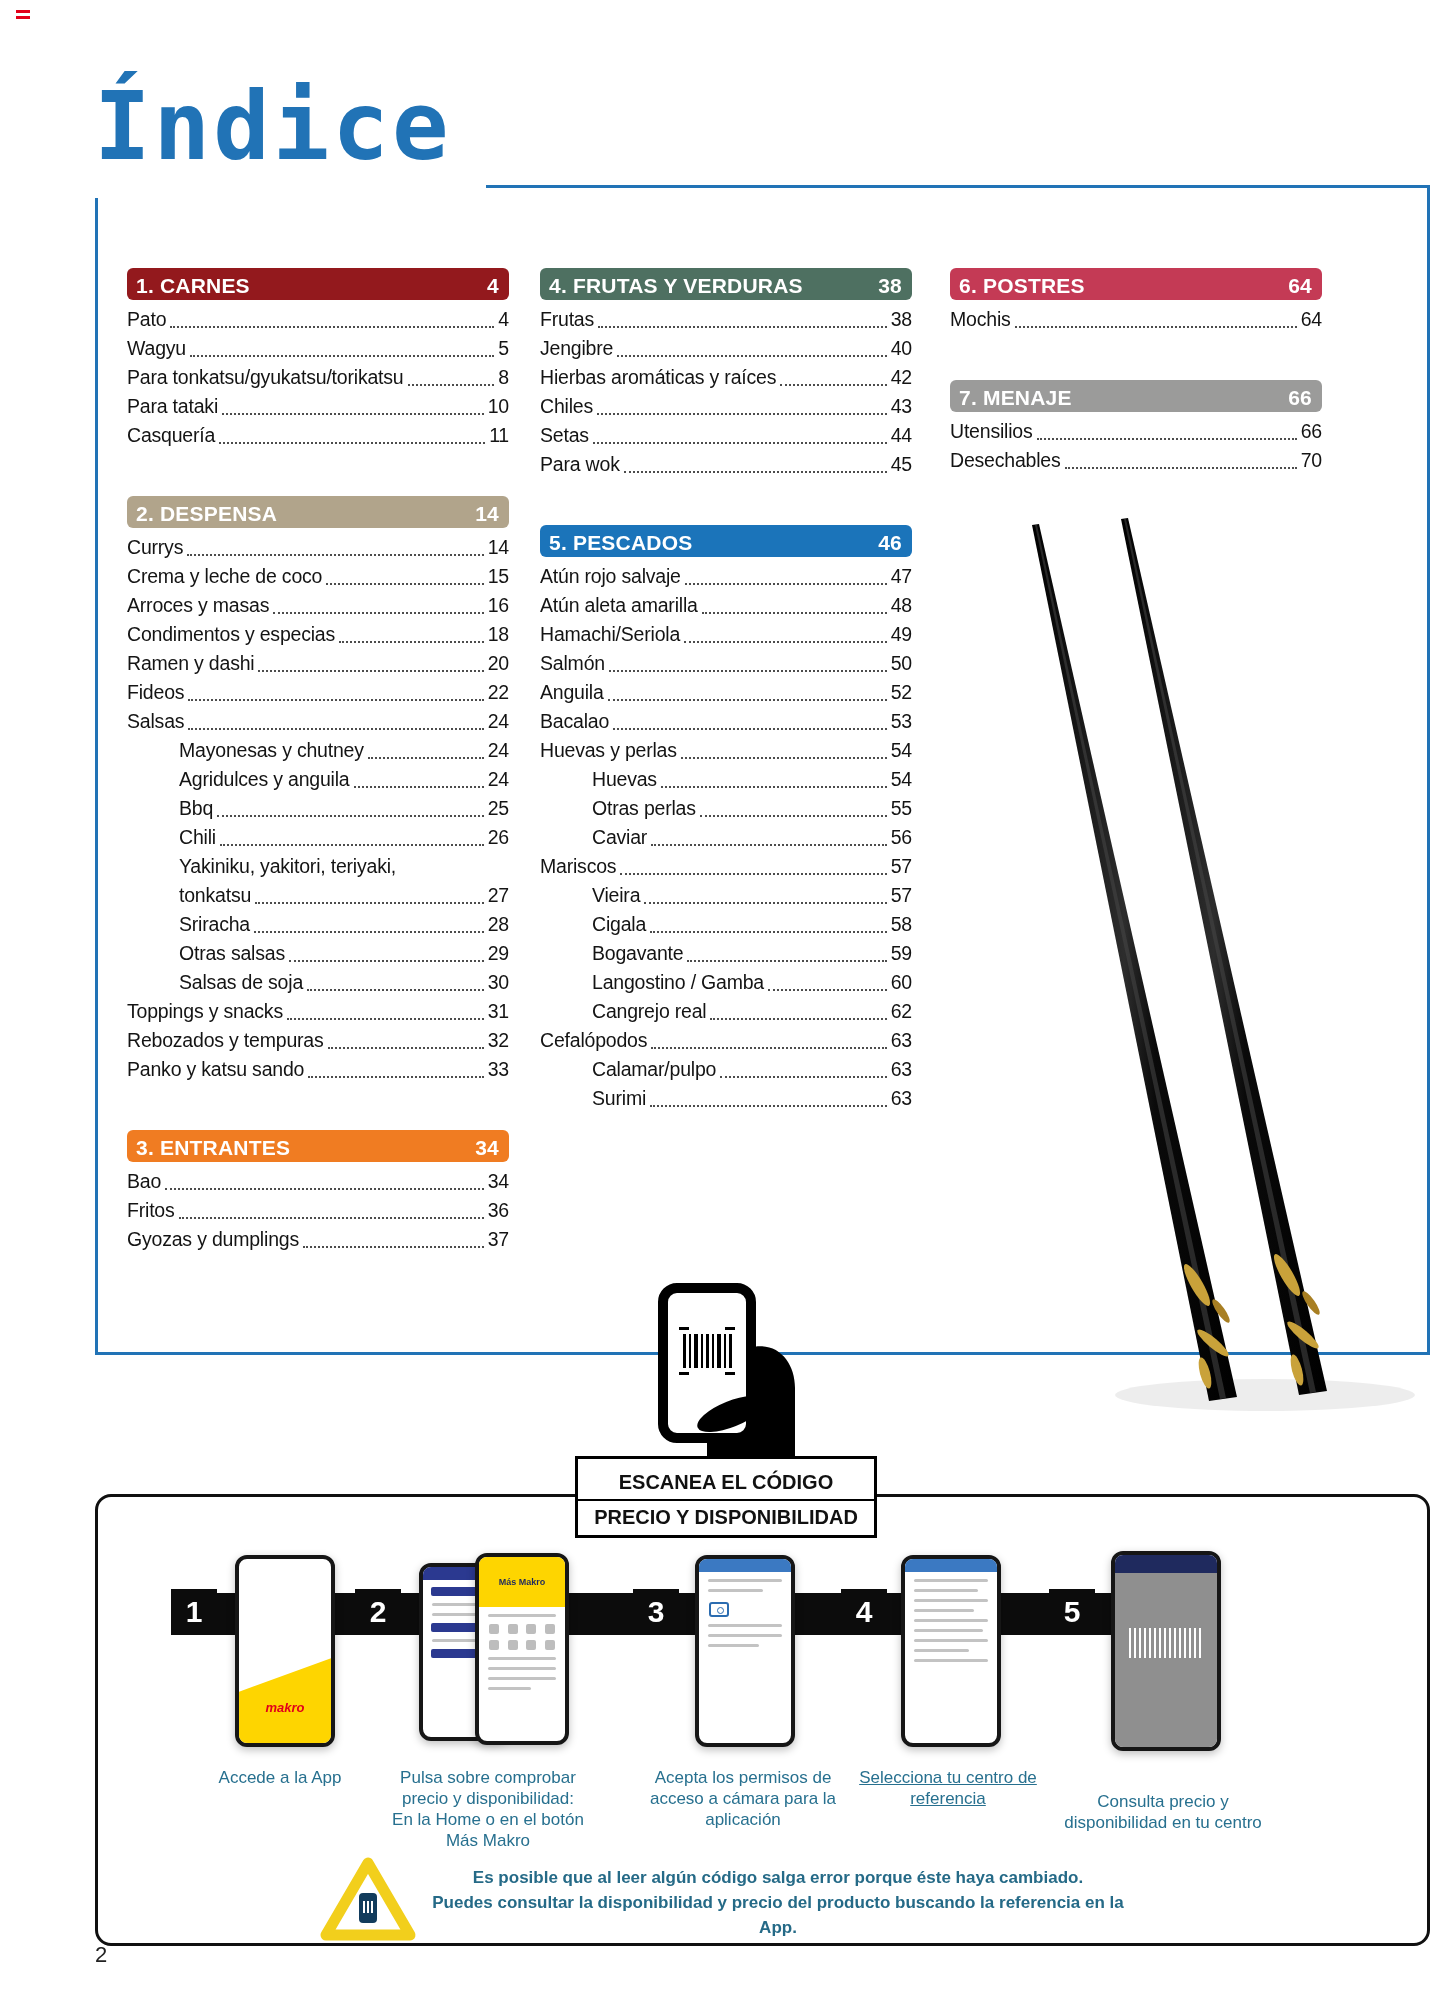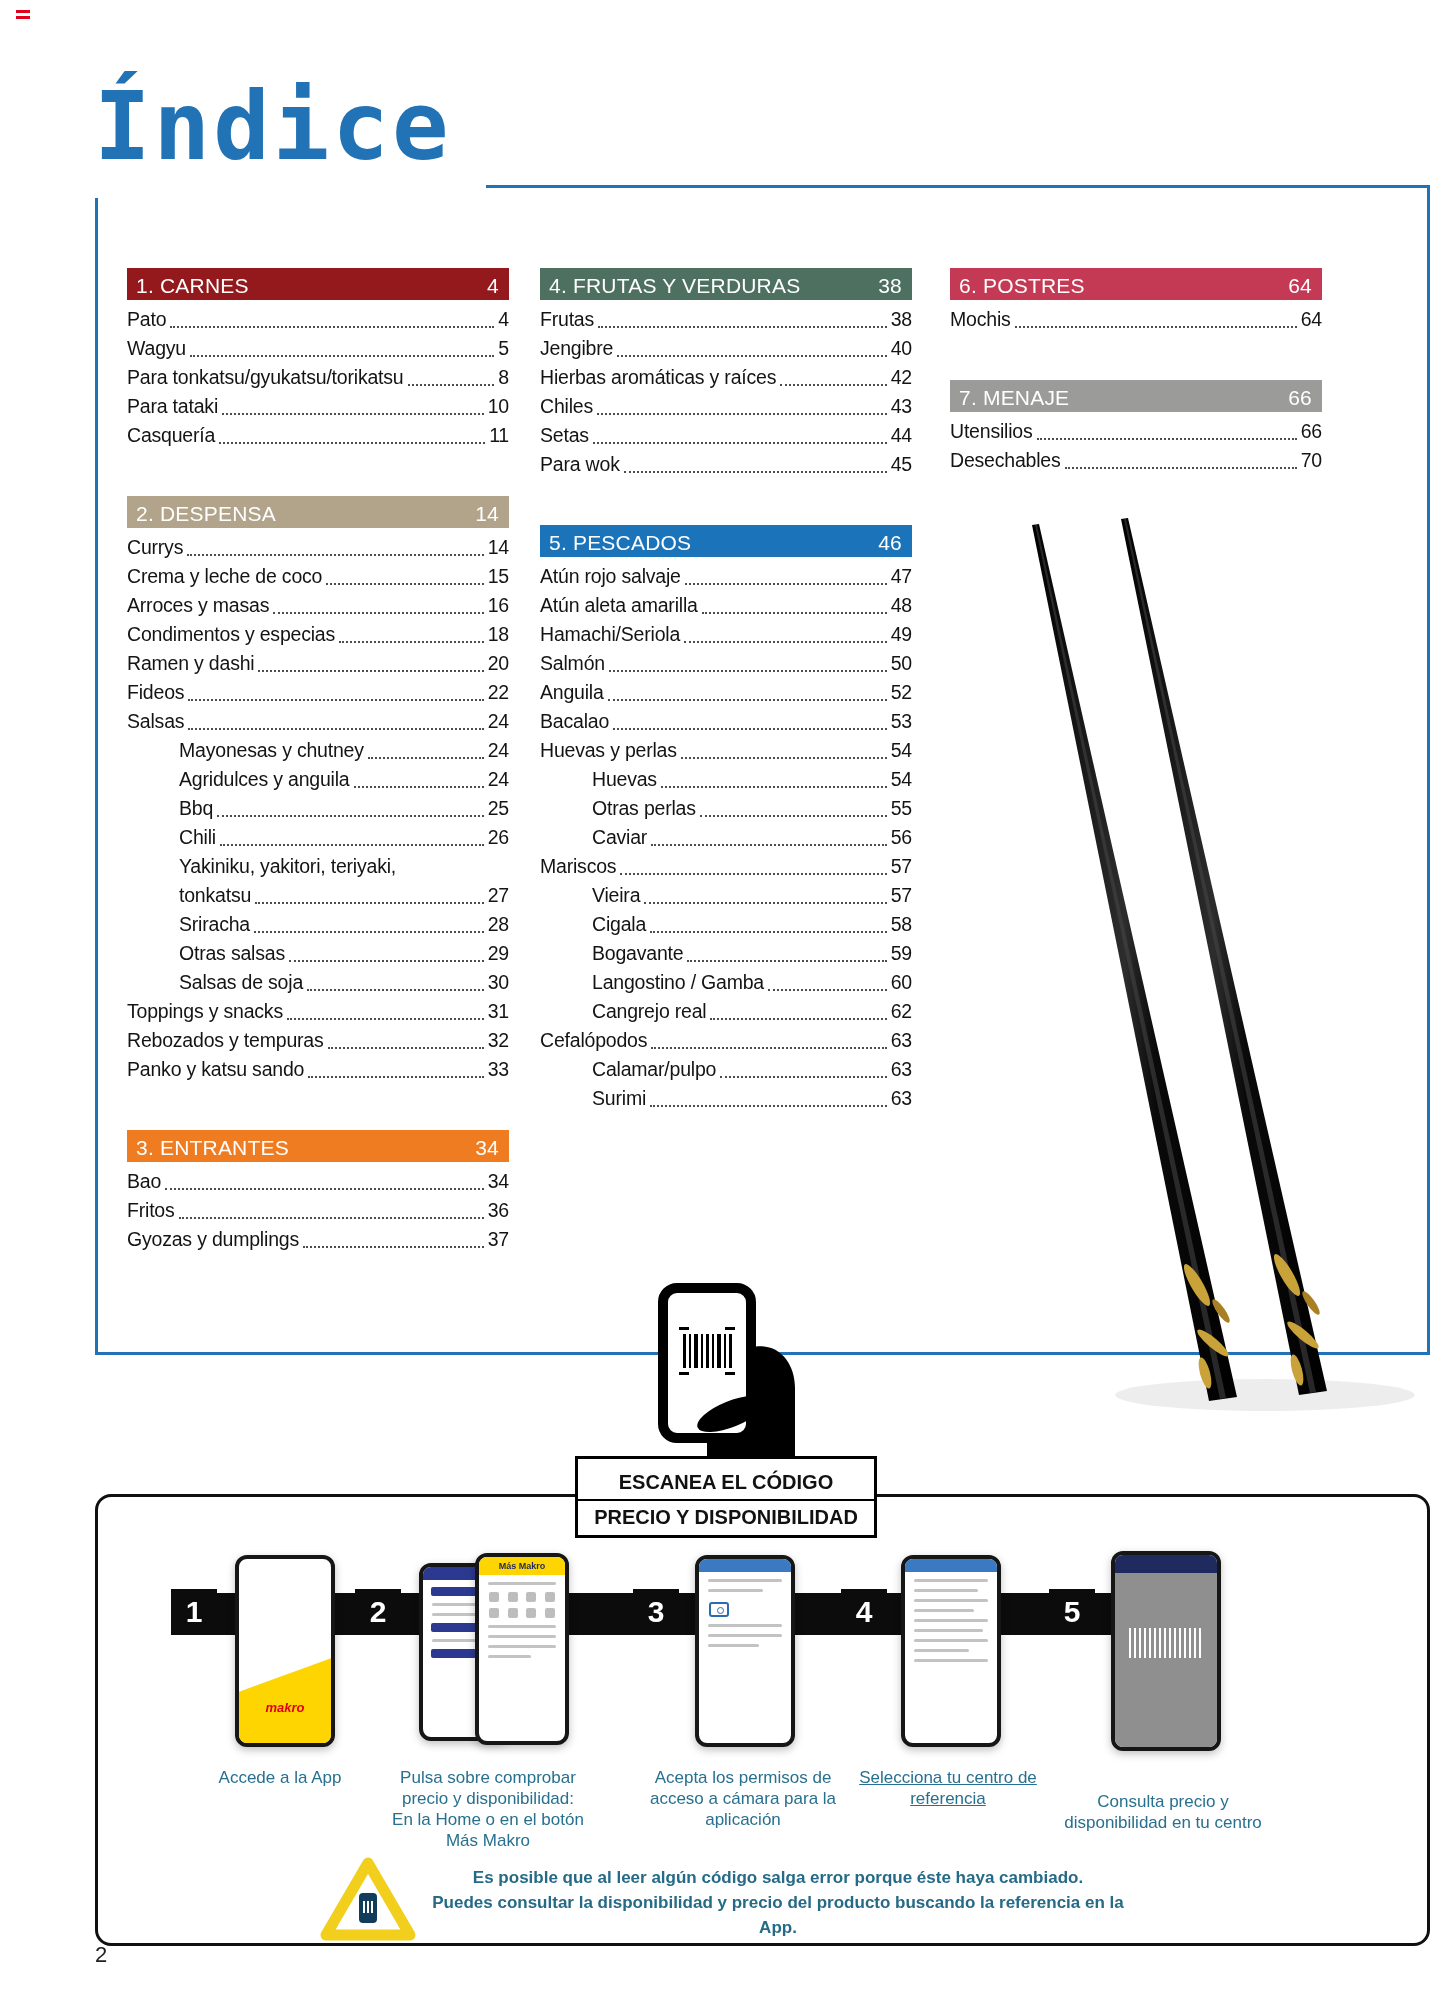--- a/index.html
+++ b/index.html
@@ -24,22 +24,22 @@
            font-size:94px; line-height:1.0; color:#2173b6; letter-spacing:3px; }
 
   
   .toc-col { position:absolute; top:268px; z-index:2; }
   .col1 { left:127px; width:382px; }
   .col2 { left:540px; width:372px; }
   .col3 { left:950px; width:372px; }
 
   .toc-section { margin-bottom:46px; }
   .sec-header { display:flex; justify-content:space-between; align-items:center;
-                color:#fff; font-weight:normal; font-size:21px;
-                padding:4px 10px 0 9px; height:32px; letter-spacing:.2px; }
+                color:#fff; font-weight:bold; font-size:21px;
+                padding:4px 10px 0 9px; height:32px; letter-spacing:.2px;border-radius:6px; }
   .entries { padding-top:5px; }
   .row { display:flex; align-items:flex-end; font-size:19.5px; line-height:29px;
          color:#141414; letter-spacing:-0.2px; }
   .row .lbl { white-space:nowrap; }
   .row .dots { flex:1; border-bottom:2px dotted #4c4c4c; margin:0 4px 6px 4px; min-width:8px; }
   .row .pg { white-space:nowrap; }
   .row.indent { padding-left:52px; }
   .row.noleader .dots { border-bottom:none; }
 
   
@@ -68,21 +68,21 @@
   .topbar { height:13px; width:100%; }
   .navy { background:#2b3990; } .bluebar { background:#3b79c2; }
   .darknavy { background:#1f2a5e; }
   .gline { height:3px; background:#c3c3c3; border-radius:2px; margin:7px 9px; }
   .nline { height:9px; background:#2b3990; border-radius:2px; margin:7px 8px; }
   .p1-yellow { position:absolute; left:0; right:0; bottom:0; height:48%;
                background:#fed500; clip-path:polygon(0 42%, 100% 4%, 100% 100%, 0 100%); }
   .p1-logo { position:absolute; bottom:28px; left:0; right:0; text-align:center;
              color:#e2001a; font-weight:bold; font-style:italic; font-size:13px; }
   .p2-tab { background:#fed500; color:#1f2a5e; font-weight:bold; font-size:9px;
-            text-align:center; padding:4px 0; }
+            text-align:center; padding:20px 0; }
   .icongrid { display:flex; justify-content:space-around; margin:6px 6px; }
   .icongrid i { width:10px; height:10px; background:#bdbdbd; border-radius:2px; }
   .cam { width:20px; height:15px; border:2px solid #2b6cb0; border-radius:3px;
          margin:10px 0 6px 10px; position:relative; }
   .cam::after { content:""; position:absolute; left:6px; top:3px; width:5px; height:5px;
                 border:1px solid #2b6cb0; border-radius:50%; }
   .p5-body { position:absolute; top:18px; bottom:0; left:0; right:0; background:#8f8f8f; }
   .bc { height:30px; margin:55px 14px 0;
         background:repeating-linear-gradient(90deg,#fff 0 2px, rgba(0,0,0,0) 2px 5px); }
 

